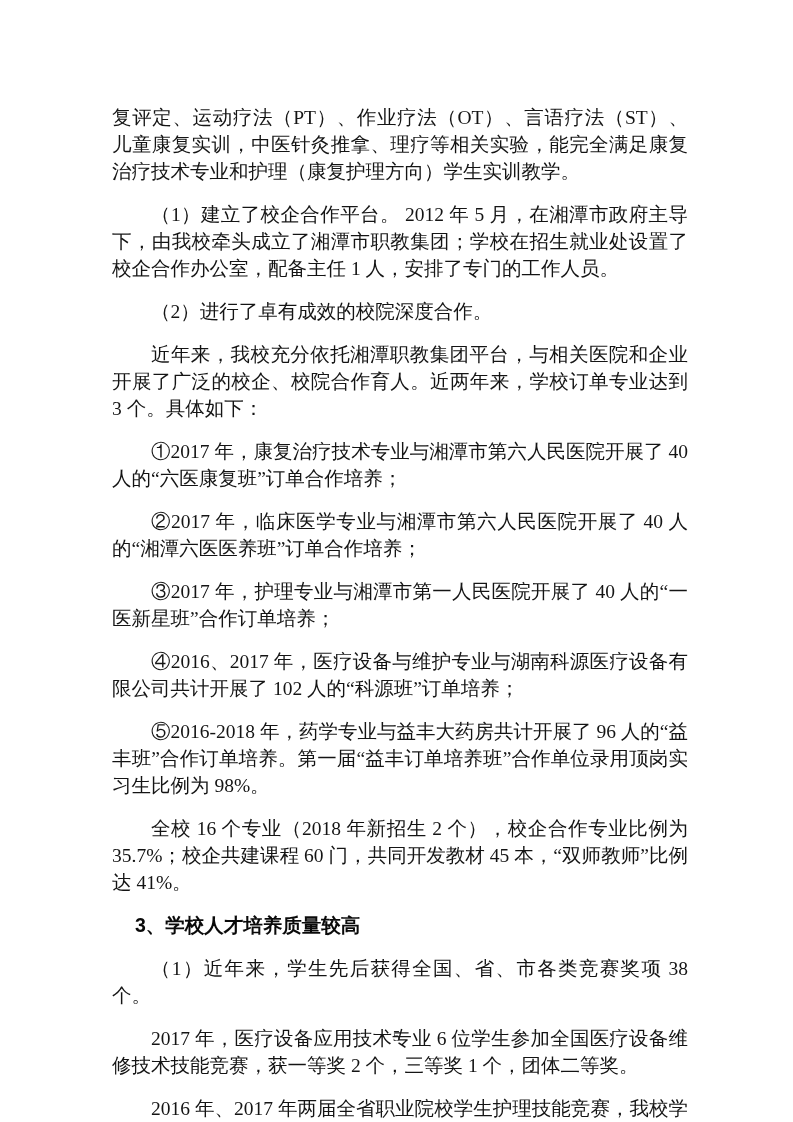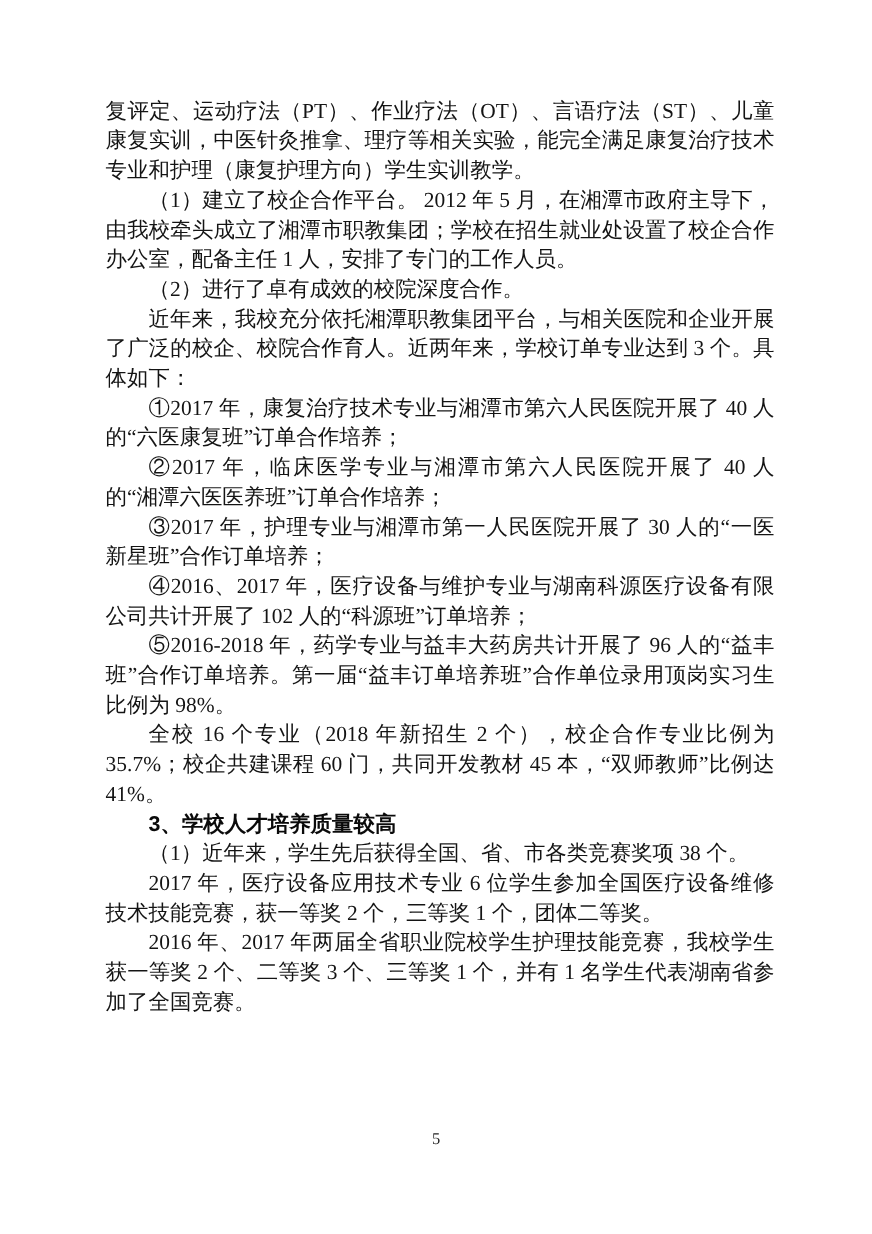--- a/index.html
+++ b/index.html
@@ -19,21 +19,21 @@
     left: 96px;
     top: 88px;
     width: 608px;
     font-family: "Liberation Serif", "DejaVu Serif", serif;
     font-size: 19.5px;
     line-height: 27px;
     color: #141414;
     text-align: justify;
   }
   .content p {
-    margin: 0;
+    margin: 16px;
     text-indent: 2em;
   }
   .content p.cont {
     text-indent: 0;
   }
   .content h2.heading {
     margin: 0;
     text-indent: 2em;
     font-size: 19.5px;
     line-height: 27px;
@@ -56,21 +56,21 @@
 <body>
 
 <div class="page">
   <div class="content">
     <p class="cont">复评定、运动疗法（PT）、作业疗法（OT）、言语疗法（ST）、儿童康复实训，中医针灸推拿、理疗等相关实验，能完全满足康复治疗技术专业和护理（康复护理方向）学生实训教学。</p>
     <p>（1）建立了校企合作平台。 2012 年 5 月，在湘潭市政府主导下，由我校牵头成立了湘潭市职教集团；学校在招生就业处设置了校企合作办公室，配备主任 1 人，安排了专门的工作人员。</p>
     <p>（2）进行了卓有成效的校院深度合作。</p>
     <p>近年来，我校充分依托湘潭职教集团平台，与相关医院和企业开展了广泛的校企、校院合作育人。近两年来，学校订单专业达到 3 个。具体如下：</p>
     <p>①2017 年，康复治疗技术专业与湘潭市第六人民医院开展了 40 人的“六医康复班”订单合作培养；</p>
     <p>②2017 年，临床医学专业与湘潭市第六人民医院开展了 40 人的“湘潭六医医养班”订单合作培养；</p>
-    <p>③2017 年，护理专业与湘潭市第一人民医院开展了 30 人的“一医新星班”合作订单培养；</p>
+    <p>③2017 年，护理专业与湘潭市第一人民医院开展了 40 人的“一医新星班”合作订单培养；</p>
     <p>④2016、2017 年，医疗设备与维护专业与湖南科源医疗设备有限公司共计开展了 102 人的“科源班”订单培养；</p>
     <p>⑤2016-2018 年，药学专业与益丰大药房共计开展了 96 人的“益丰班”合作订单培养。第一届“益丰订单培养班”合作单位录用顶岗实习生比例为 98%。</p>
     <p>全校 16 个专业（2018 年新招生 2 个），校企合作专业比例为 35.7%；校企共建课程 60 门，共同开发教材 45 本，“双师教师”比例达 41%。</p>
     <h2 class="heading">3、学校人才培养质量较高</h2>
     <p>（1）近年来，学生先后获得全国、省、市各类竞赛奖项 38 个。</p>
     <p>2017 年，医疗设备应用技术专业 6 位学生参加全国医疗设备维修技术技能竞赛，获一等奖 2 个，三等奖 1 个，团体二等奖。</p>
     <p>2016 年、2017 年两届全省职业院校学生护理技能竞赛，我校学生获一等奖 2 个、二等奖 3 个、三等奖 1 个，并有 1 名学生代表湖南省参加了全国竞赛。</p>
   </div>
   <div class="page-number">5</div>
 </div>

